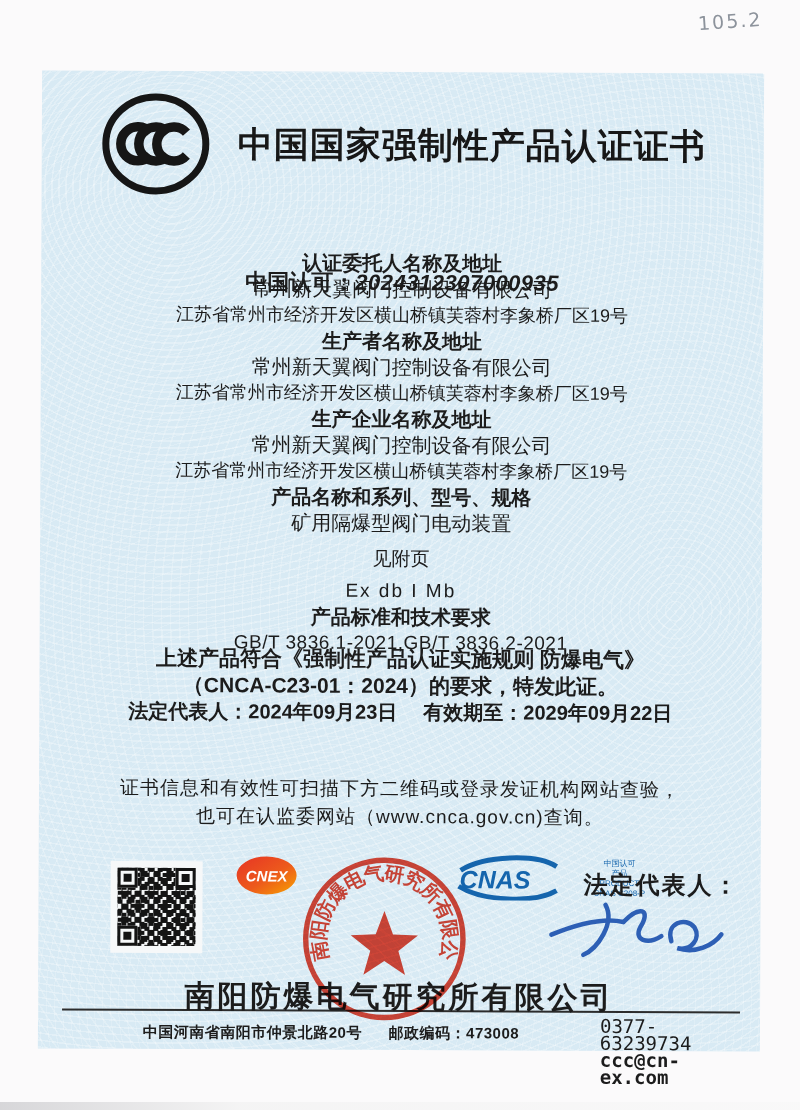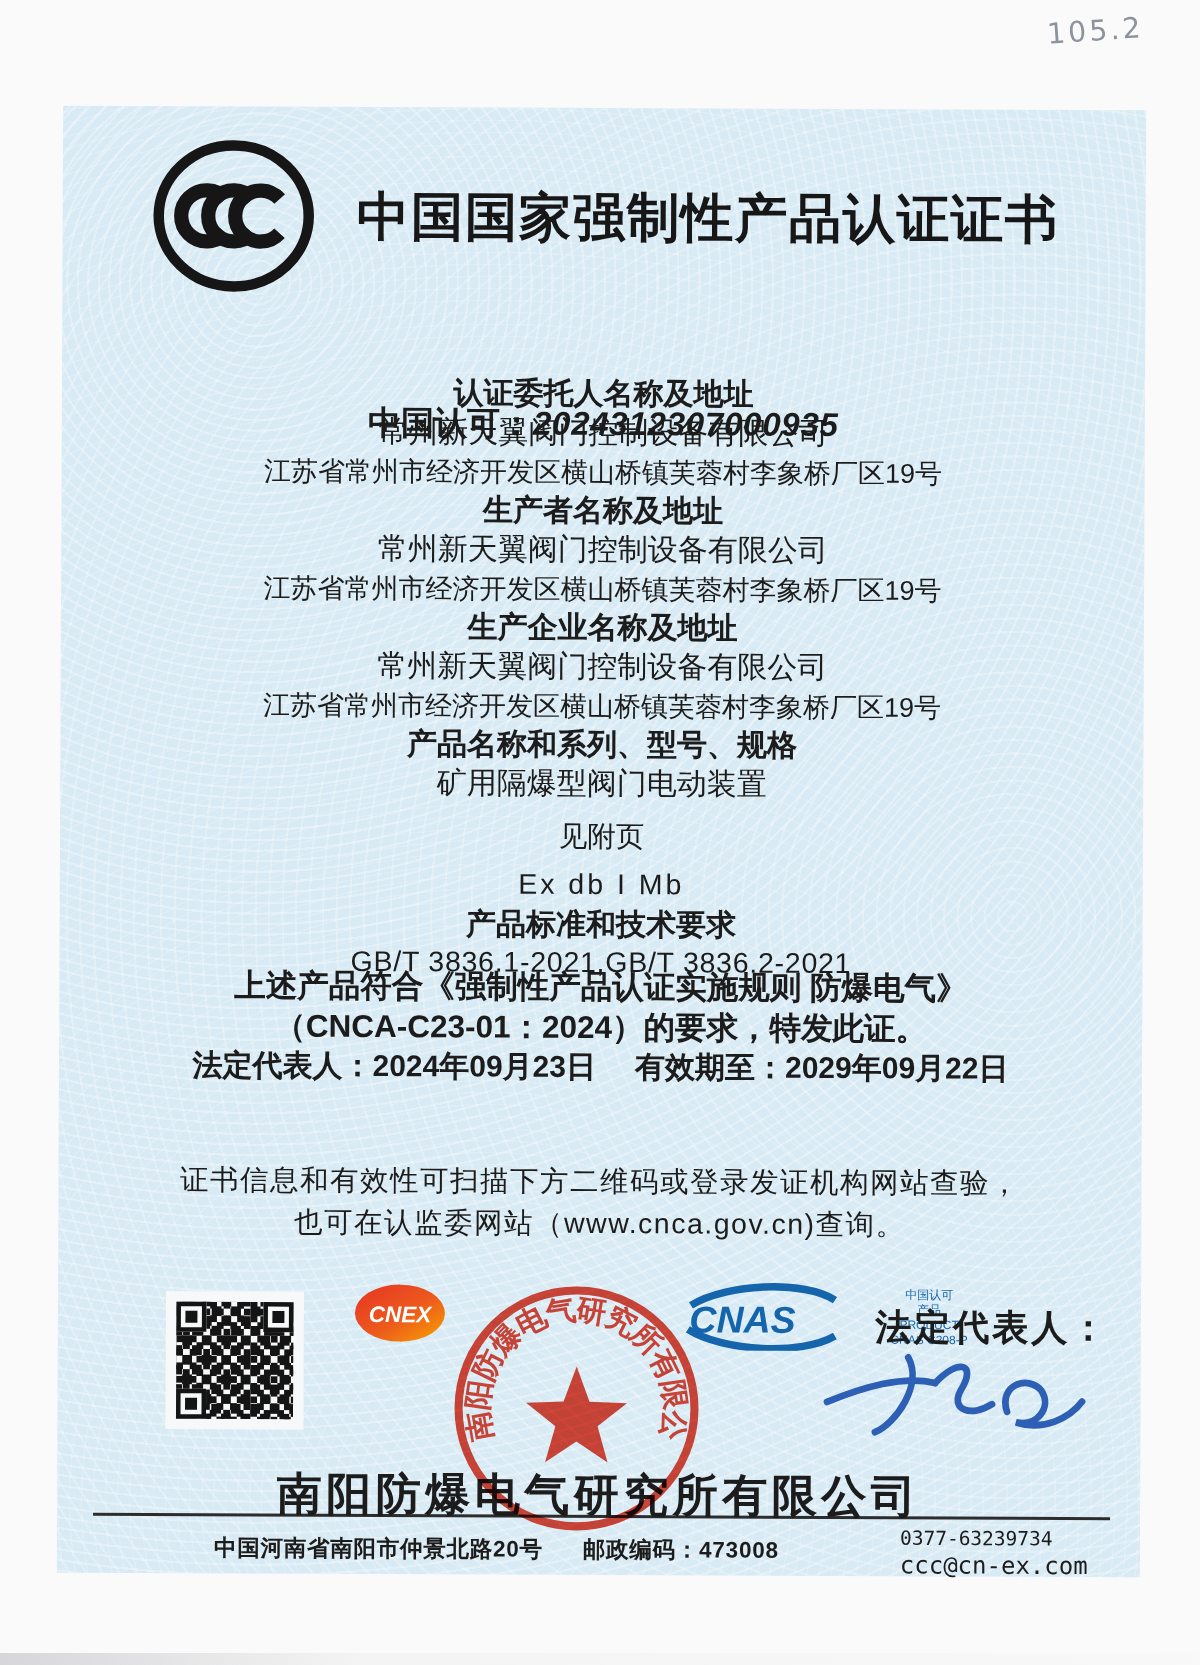--- a/index.html
+++ b/index.html
@@ -76,22 +76,22 @@
   .legalrep { position:absolute; left:545px; top:796px; font-size:24px; font-weight:bold; letter-spacing:2px; }
   .signature { position:absolute; left:505px; top:822px; width:195px; height:72px; }
   
   .issuer { position:absolute; top:905px; left:0; right:0; text-align:center; font-size:30px; font-weight:bold; letter-spacing:3px; z-index:1; }
   .footer-line { position:absolute; top:938px; left:24px; width:678px; border-top:2.5px solid #2c2c2c; }
   .footer { position:absolute; top:944px; left:24px; width:678px; display:flex; align-items:flex-start; }
   .f-left { width:178px; font-family:"DejaVu Sans Mono", monospace; font-size:14px; line-height:18px; padding-top:2px; }
   .f-center { flex:1; text-align:center; font-size:15px; font-weight:bold; padding-top:8px; letter-spacing:.5px; }
   .f-center .postal { margin-left:22px; }
   .f-right { width:140px; line-height:17px; padding-top:1px; }
-  .f-right .phone { font-size:13px; font-family:"DejaVu Sans Mono", monospace; }
-  .f-right .email { font-size:16px; font-family:"DejaVu Sans Mono", monospace; }
+  .f-right .phone { font-size:19px; font-family:"DejaVu Sans Mono", monospace; }
+  .f-right .email { font-size:19px; font-family:"DejaVu Sans Mono", monospace;font-weight:bold; }
 </style>
 </head>
 <body>
 
 <div class="handwriting">105.2</div>
 
 <div class="cert">
 
   <div class="header">
     <svg class="ccc-logo" viewBox="0 0 112 106">

